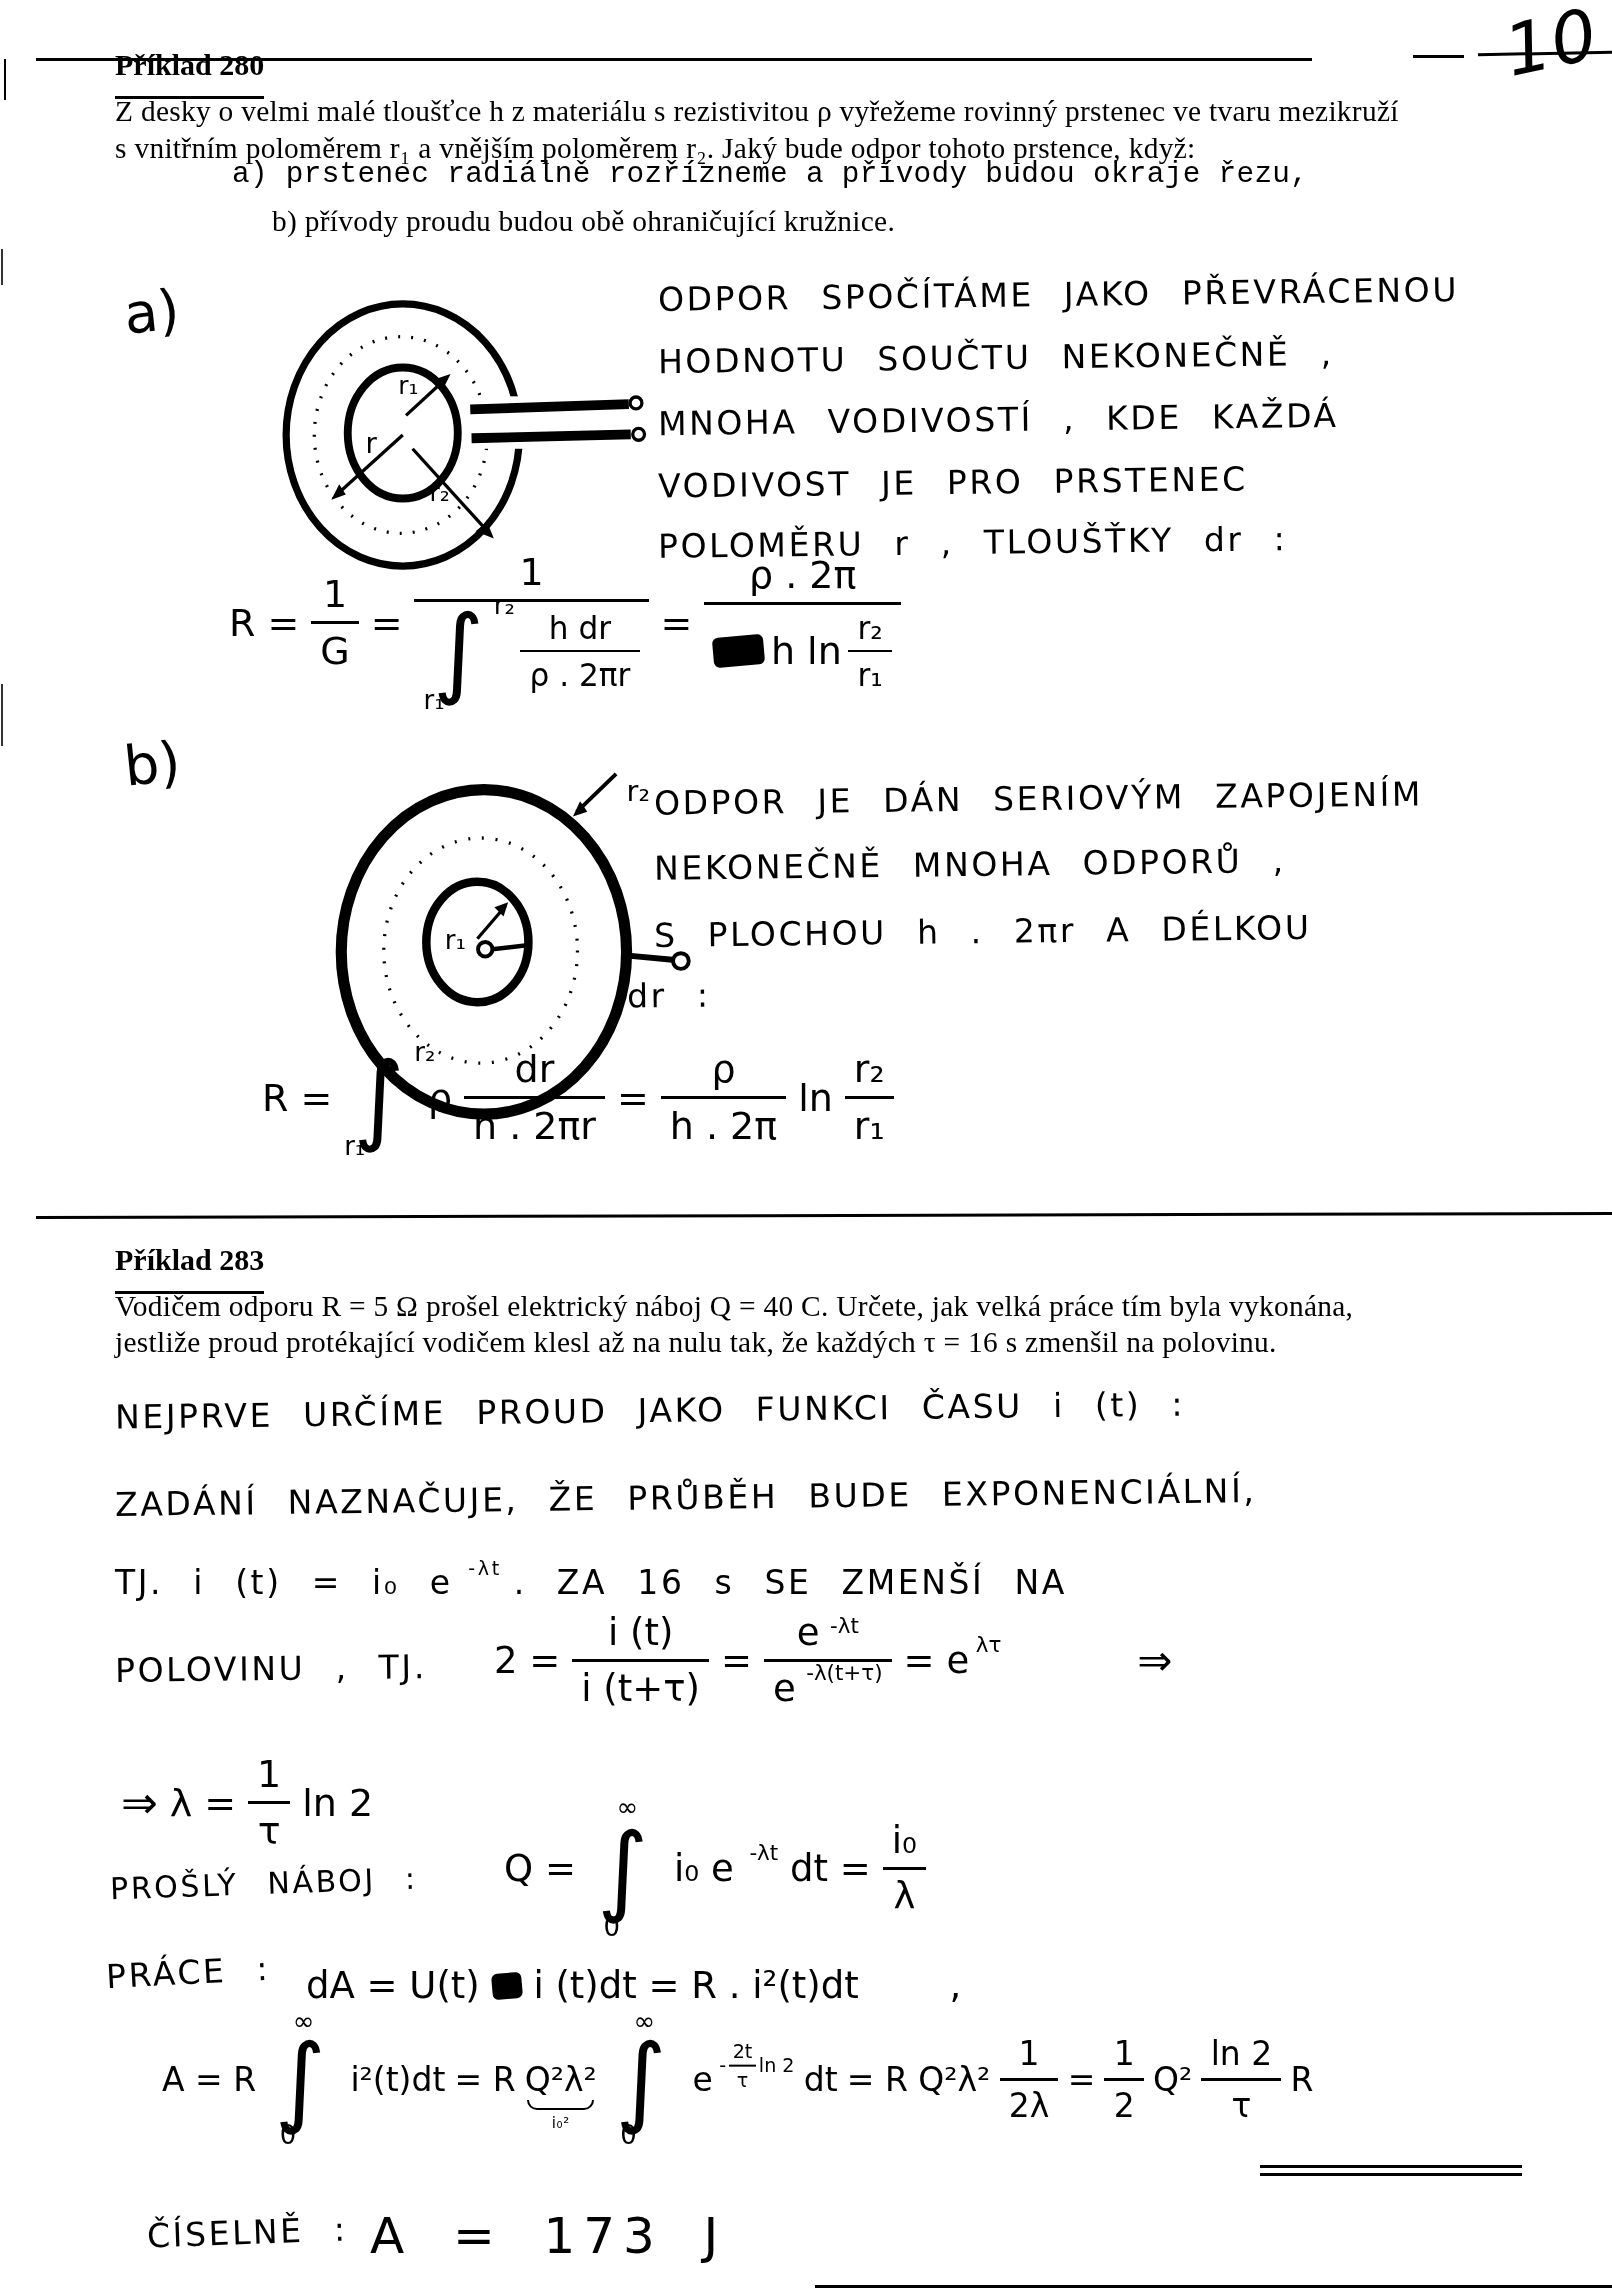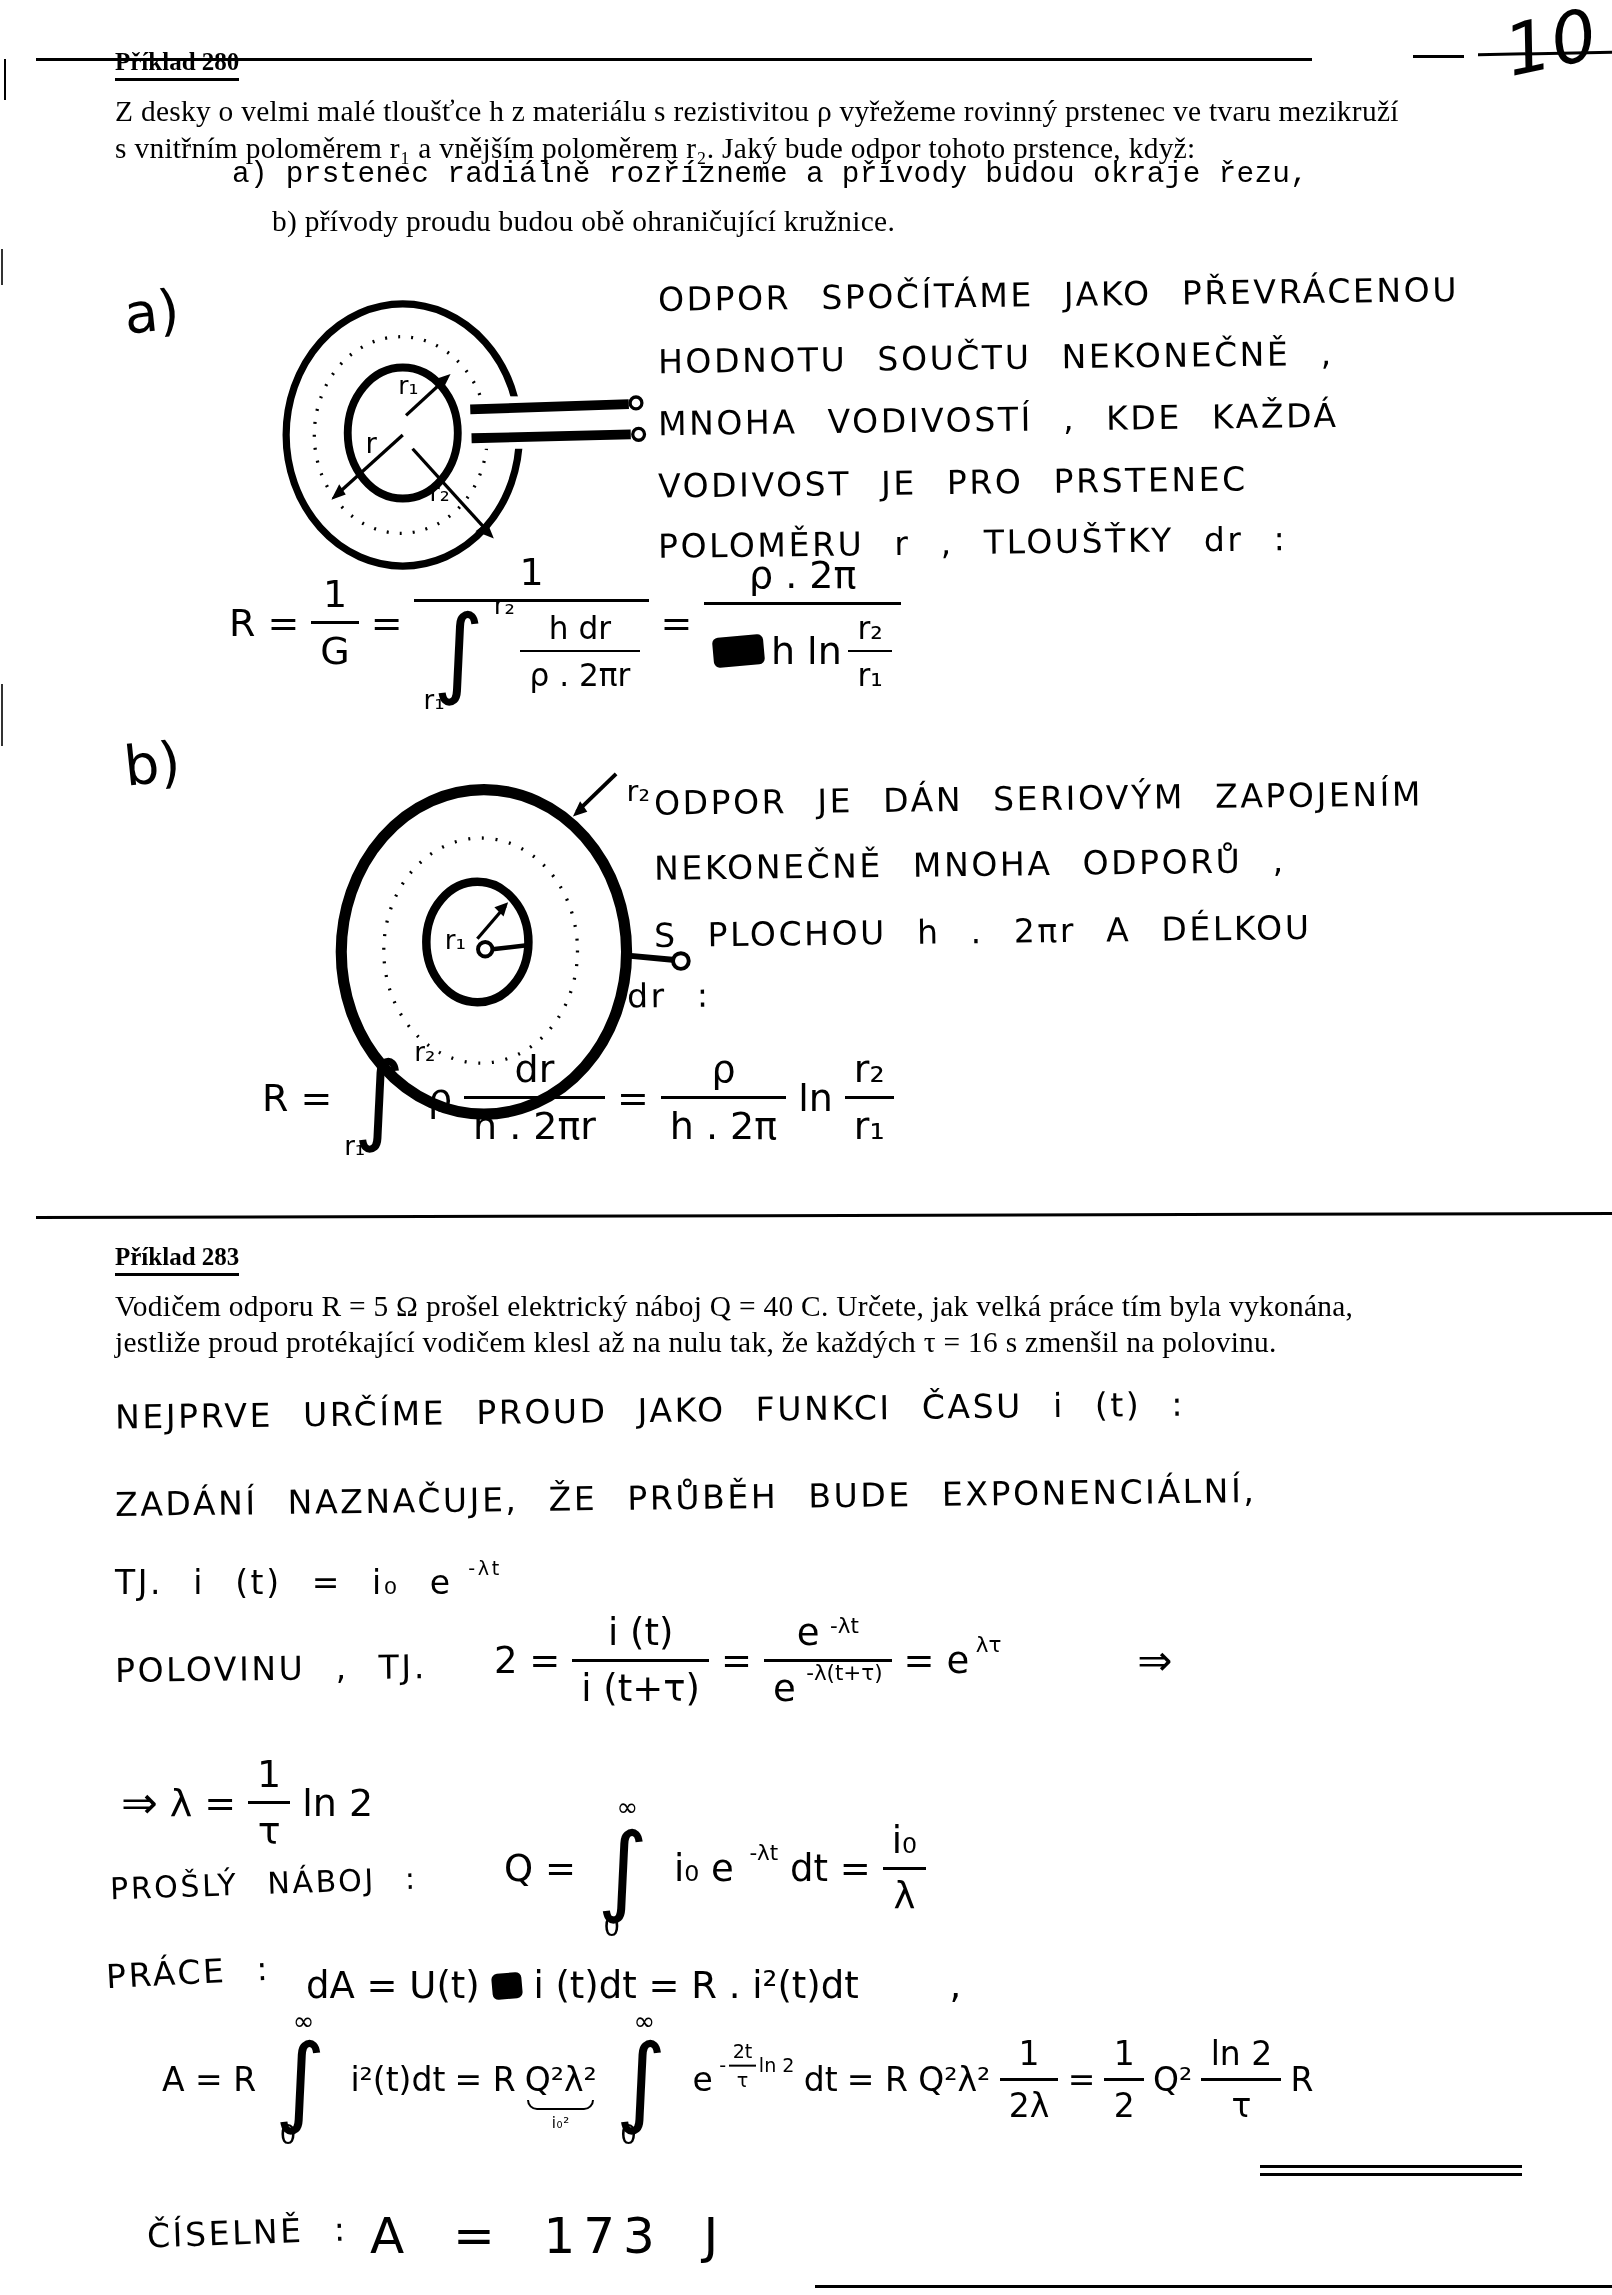--- a/index.html
+++ b/index.html
@@ -8,21 +8,21 @@
     position:relative;
     width:1612px; height:2295px;
     color:#000;
     font-family:"Liberation Serif", serif;
     overflow:hidden;
   }
   .abs { position:absolute; }
 
   
   .printed { font-size:29.4px; line-height:37px; letter-spacing:0.3px; }
-  .ptitle  { font-size:25px; font-weight:bold; border-bottom:3.3px solid #000; padding-bottom:2px; display:inline-block; }
+  .ptitle  { font-size:30px; font-weight:bold; border-bottom:3.3px solid #000; padding-bottom:14px; display:inline-block; }
 
   
   .hand {
     font-family:"DejaVu Sans", sans-serif;
     letter-spacing:2.6px;
     word-spacing:17px;
     white-space:nowrap;
   }
   .hnote { font-size:33px; transform:rotate(-0.7deg); }
   .hlabel { font-size:55px; transform:rotate(-6deg); font-family:"DejaVu Sans",sans-serif; }
@@ -201,20 +201,21 @@
 </div>
 <div class="abs printed" style="left:115px; top:1288px; width:1505px;">Vodičem odporu R = 5 Ω prošel elektrický náboj Q = 40 C. Určete, jak velká práce tím byla vykonána,</div>
 <div class="abs printed" style="left:115px; top:1324px; width:1505px;">jestliže proud protékající vodičem klesl až na nulu tak, že každých τ = 16 s zmenšil na polovinu.</div>
 
 <div class="abs hand hnote" style="left:115px; top:1391px;">NEJPRVE URČÍME PROUD JAKO FUNKCI ČASU   i (t) :</div>
 <div class="abs hand hnote" style="left:115px; top:1478px;">ZADÁNÍ NAZNAČUJE, ŽE PRŮBĚH BUDE EXPONENCIÁLNÍ,</div>
 
 <div class="abs eq" style="left:115px; top:1563px; font-size:33px; letter-spacing:2.6px; word-spacing:17px;align-items:center;">
   <span class="tok">TJ.    i (t) = i₀ e</span>
   <span class="esup">-λt</span>
+  <span class="tok">.     ZA 16 s SE ZMENŠÍ NA</span>
 </div>
 
 <div class="abs hand hnote" style="left:115px; top:1649px;">POLOVINU , TJ.</div>
 
 <div class="abs eq" style="left:494px; top:1611px; font-size:37px;">
   <span class="tok">2  =</span>
   <span class="fr">
     <span class="n">i (t)</span>
     <span class="d">i (t+τ)</span>
   </span>

